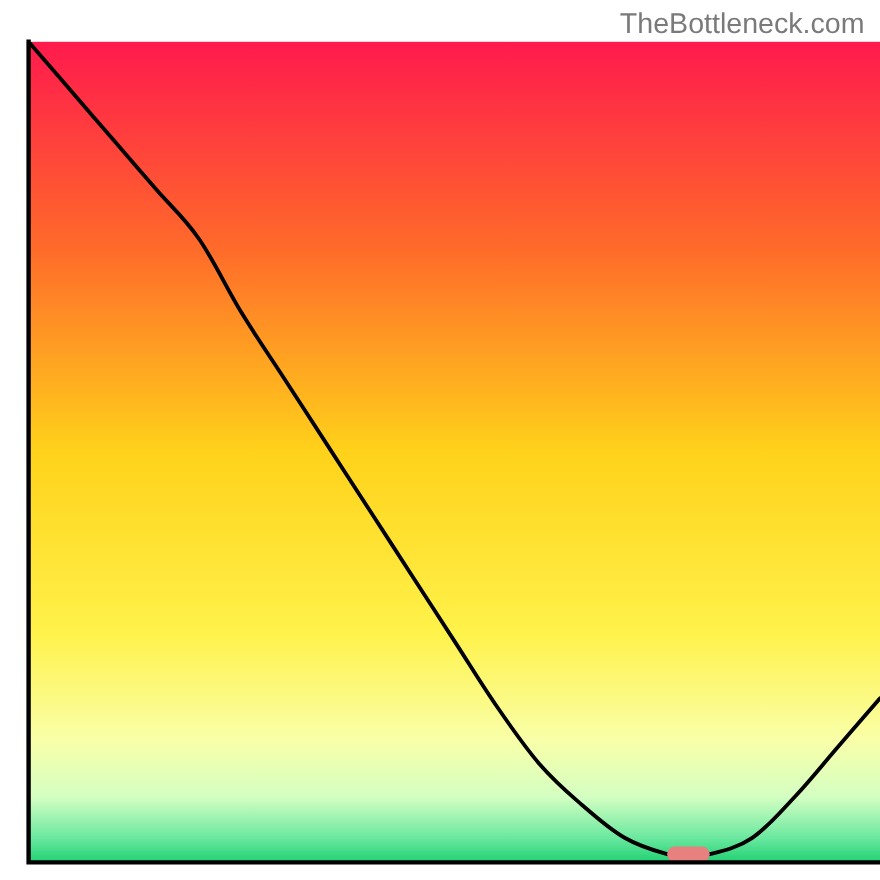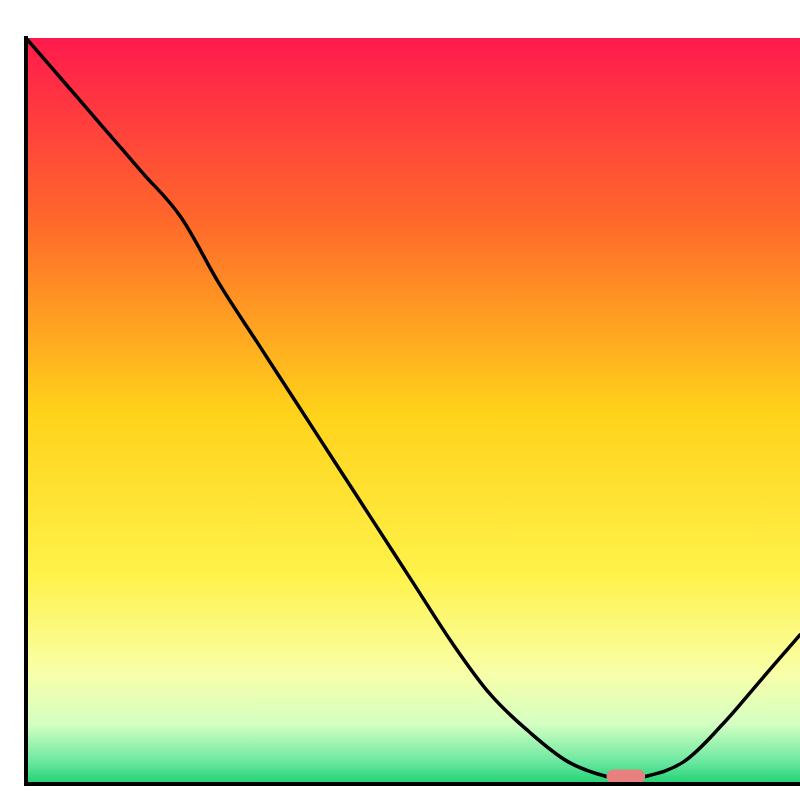--- a/index.html
+++ b/index.html
@@ -25,20 +25,21 @@
     letter-spacing: 0px;
   }
   svg {
     display: block;
   }
 </style>
 </head>
 <body>
 
 <div class="container">
+  <div class="watermark">TheBottleneck.com</div>
 
   <svg id="chart-svg" width="800" height="800" viewBox="0 0 800 800">
     <defs>
       <linearGradient id="bg-grad" x1="0" y1="0" x2="0" y2="1">
           <stop offset="0%" stop-color="#ff1a4d"></stop>
           <stop offset="25%" stop-color="#ff6a2a"></stop>
           <stop offset="50%" stop-color="#ffd21a"></stop>
           <stop offset="72%" stop-color="#fff24a"></stop>
           <stop offset="85%" stop-color="#f9ffa8"></stop>
           <stop offset="92%" stop-color="#d4ffc2"></stop>

